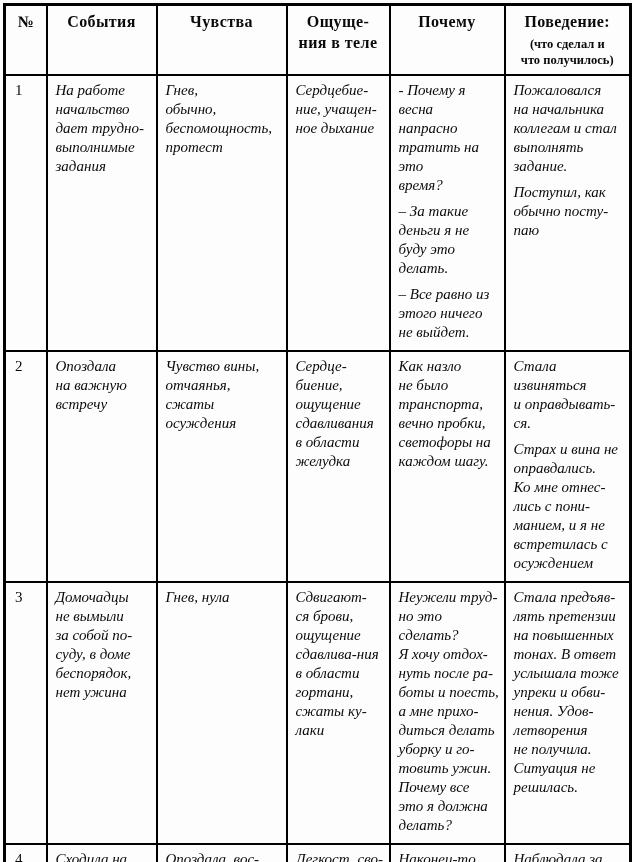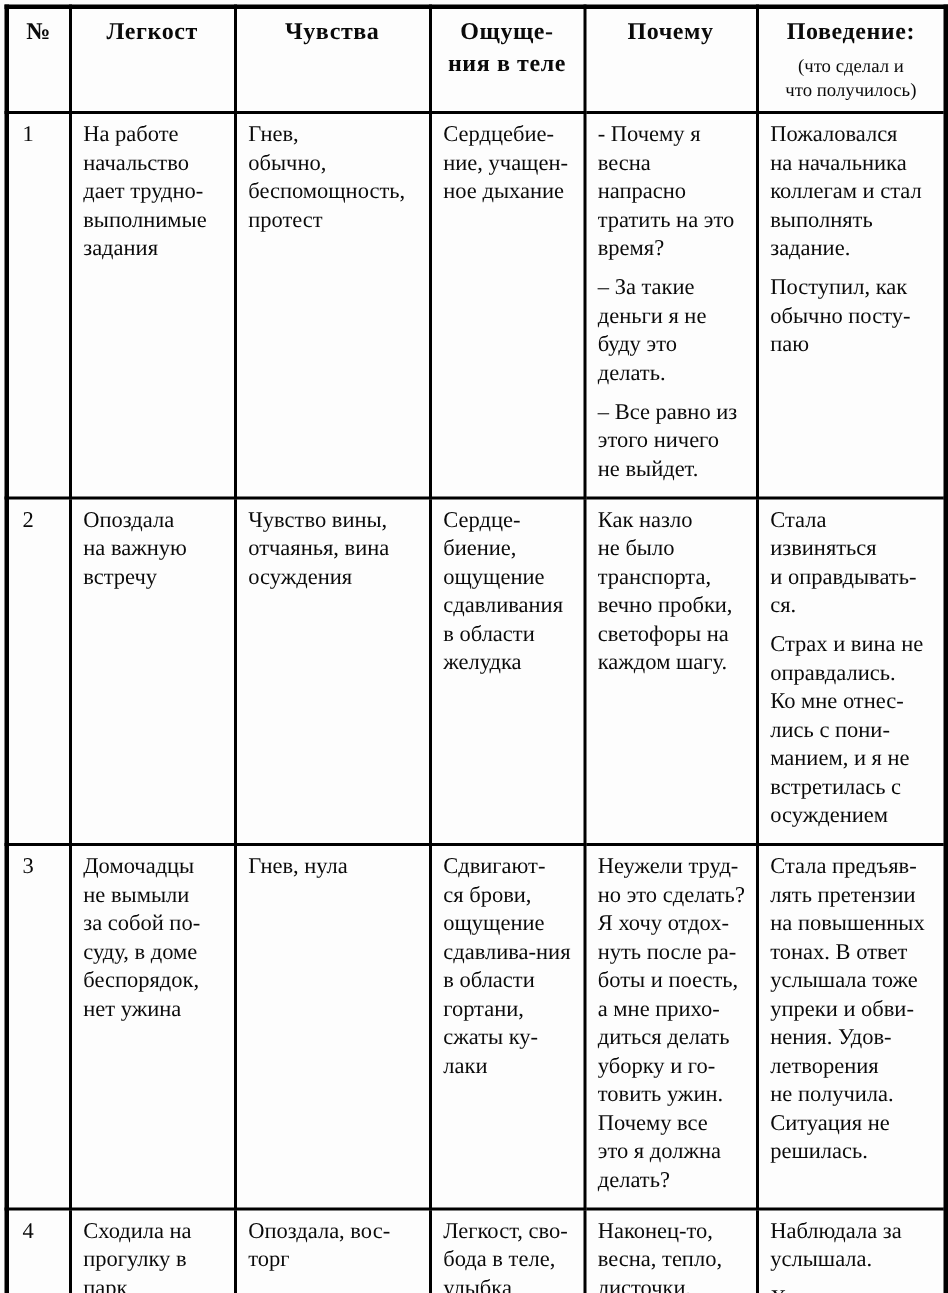--- a/index.html
+++ b/index.html
@@ -39,36 +39,37 @@
     font-weight: bold;
     text-align: center;
     padding: 5px 2px 0 2px;
   }
   .th-label {
     white-space: pre-line;
     line-height: 21px;
     letter-spacing: 0.4px;
   }
   .th-sub {
-    font-weight: normal;
+    font-weight: bold;
     font-size: 12.5px;
     line-height: 16px;
     margin-top: 4px;
     white-space: pre-line;
     letter-spacing: 0;
   }
   td {
     font-size: 15px;
     line-height: 19px;
     padding: 5px 3px 1px 8px;
     text-align: left;
   }
   td p {
     margin: 0 0 7px 0;
     white-space: pre-line;
+    font-style: italic;
   }
   td.num { padding-left: 9px; }
 </style>
 </head>
 <body>
 
 <div class="page">
   <table class="diary">
     <colgroup>
       <col style="width:42px">
@@ -77,21 +78,21 @@
       <col style="width:103px">
       <col style="width:115px">
       <col style="width:126px">
     </colgroup>
     <thead>
       <tr>
         <th>
           <div class="th-label">№</div>
         </th>
         <th>
-          <div class="th-label">Легкост</div>
+          <div class="th-label">События</div>
         </th>
         <th>
           <div class="th-label">Чувства</div>
         </th>
         <th>
           <div class="th-label">Ощуще-
 ния в теле</div>
         </th>
         <th>
           <div class="th-label">Почему</div>
@@ -151,21 +152,21 @@
         </tr>
         <tr>
           <td class="num">2</td>
           <td>
             <p>Опоздала
 на важную
 встречу</p>
           </td>
           <td>
             <p>Чувство вины,
-отчаянья, вина
+отчаянья, сжаты
 осуждения</p>
           </td>
           <td>
             <p>Сердце-
 биение,
 ощущение
 сдавливания
 в области
 желудка</p>
           </td>

